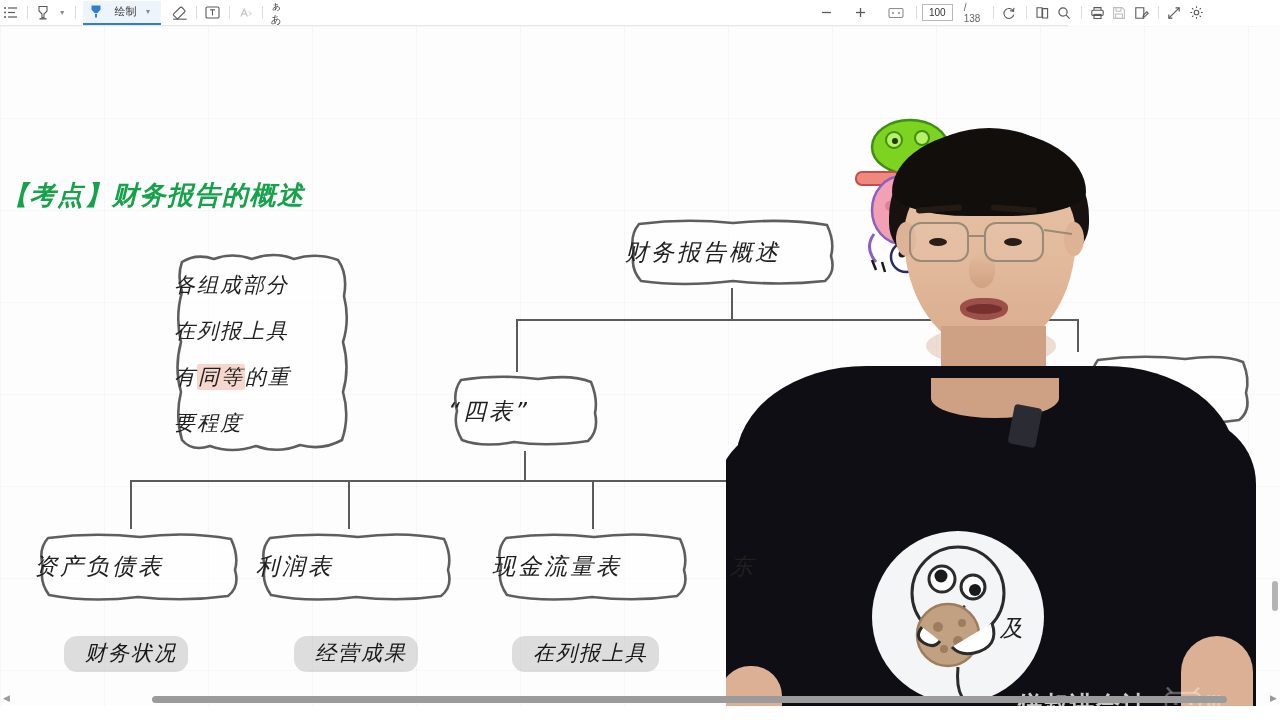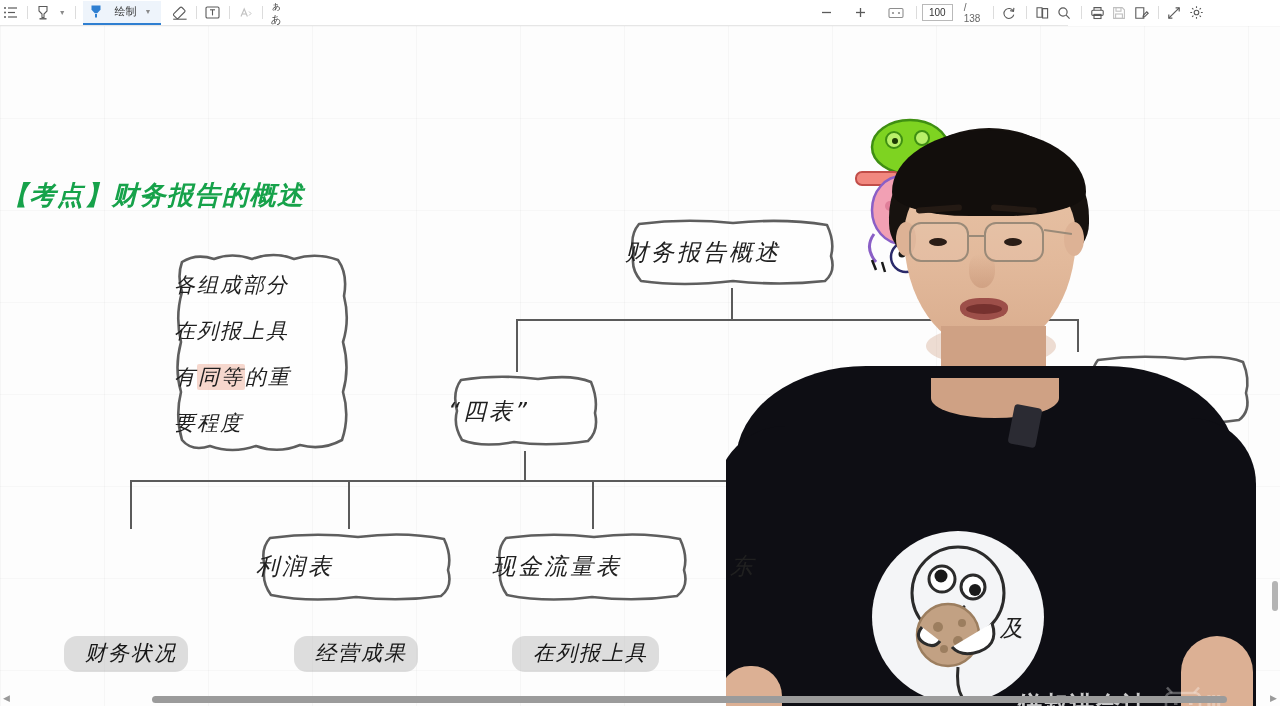--- a/index.html
+++ b/index.html
@@ -518,20 +518,27 @@
   </div>
 
   <div class="node" id="n-right">
     <svg class="box-svg" viewBox="0 0 170 78" preserveAspectRatio="none">
       <path d="M13 9 Q56 3 100 8 Q138 3 158 11 Q165 28 161 42 Q166 60 154 69
                Q110 75 70 70 Q36 76 14 68 Q5 53 9 39 Q4 20 13 9 Z" fill="#ffffff" fill-opacity="0.45" stroke="#5e5e5e" stroke-width="2.6" stroke-linejoin="round"></path>
     </svg>
     <span class="lbl"></span>
   </div>
 
+  <div class="node" id="n-zcfz">
+    <svg class="box-svg" viewBox="0 0 210 74" preserveAspectRatio="none">
+      <path d="M14 9 Q60 3 106 8 Q154 2 197 10 Q205 27 201 41 Q206 58 194 67
+               Q150 73 104 68 Q56 74 15 66 Q5 52 9 38 Q4 20 14 9 Z" fill="#ffffff" fill-opacity="0.5" stroke="#5e5e5e" stroke-width="2.6" stroke-linejoin="round"></path>
+    </svg>
+    <span class="lbl">资产负债表</span>
+  </div>
 
   <div class="node" id="n-lirun">
     <svg class="box-svg" viewBox="0 0 200 74" preserveAspectRatio="none">
       <path d="M14 9 Q58 3 102 8 Q148 2 188 10 Q196 27 192 41 Q197 58 185 67
                Q144 73 100 68 Q54 74 15 66 Q5 52 9 38 Q4 20 14 9 Z" fill="#ffffff" fill-opacity="0.5" stroke="#5e5e5e" stroke-width="2.6" stroke-linejoin="round"></path>
     </svg>
     <span class="lbl">利润表</span>
   </div>
 
   <div class="node" id="n-xjll">

